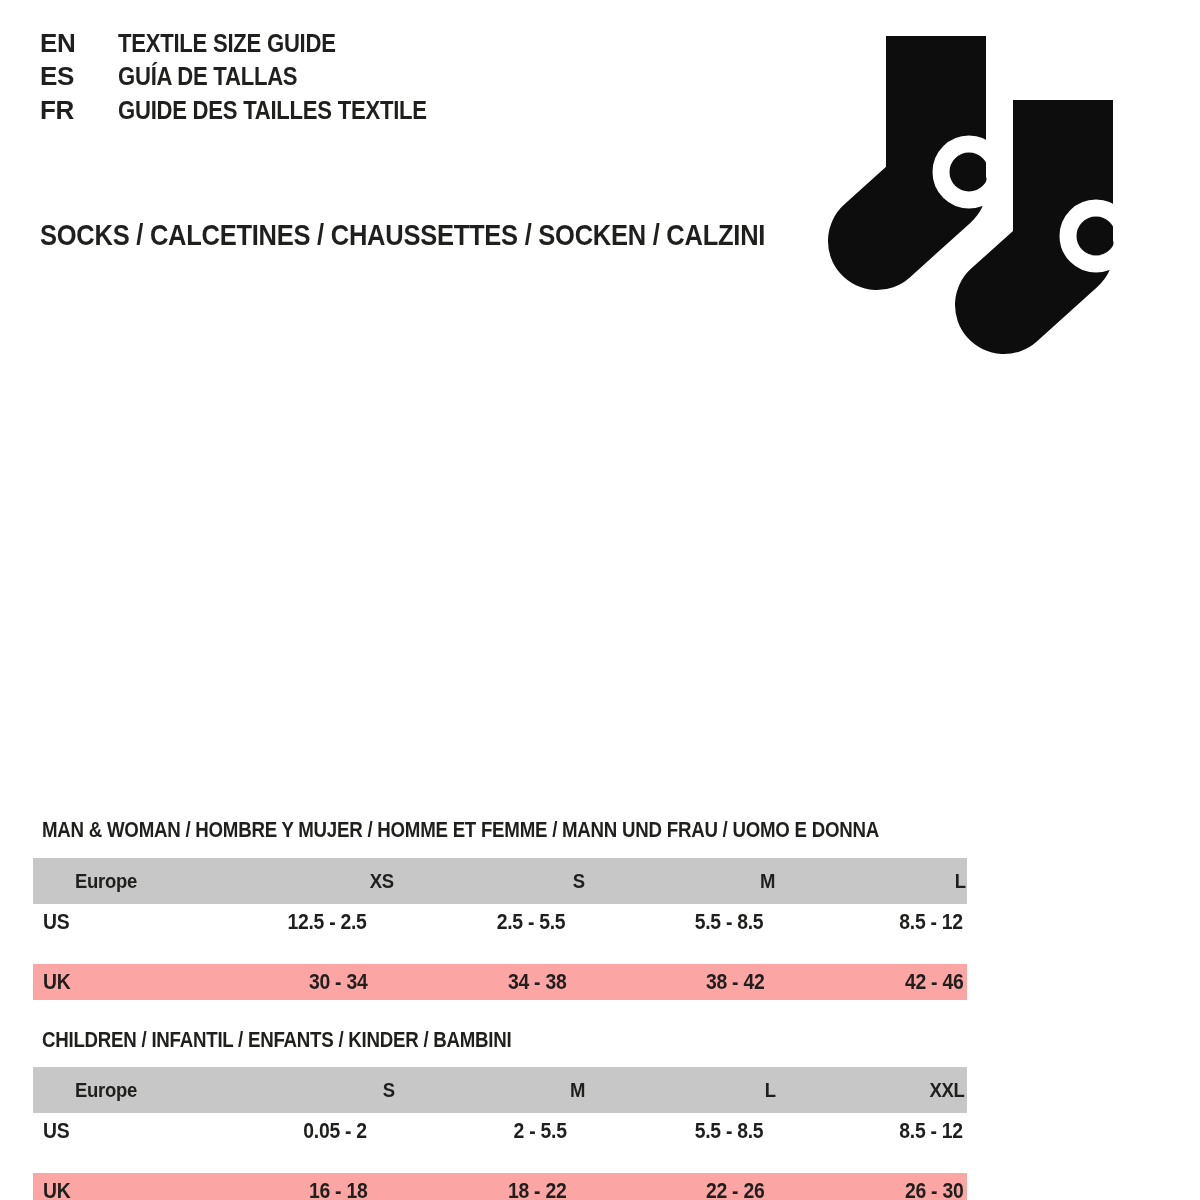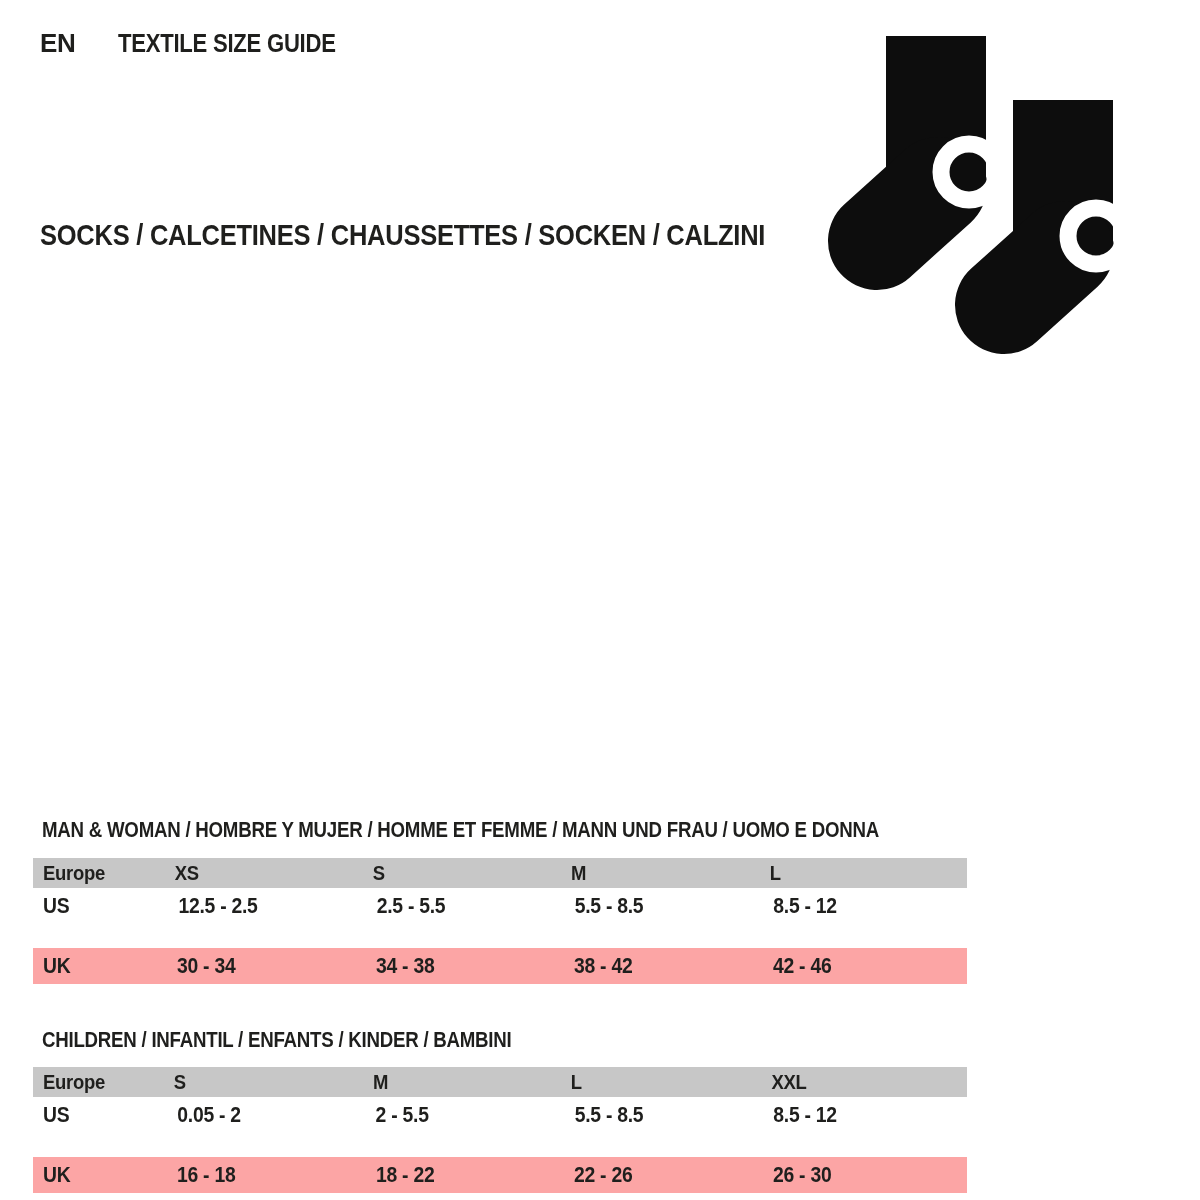--- a/index.html
+++ b/index.html
@@ -46,35 +46,43 @@
   .size-table.t1 { top:858px; }
   .size-table.t2 { top:1067px; }
   .trow {
     display:grid;
     grid-template-columns:140px 1fr 1fr 1fr 1fr;
     align-items:center;
     font-size:22px;
     font-weight:bold;
     letter-spacing:-0.3px;
   }
-  .trow.head { height:30px; background:#c7c7c7; font-size:21px; }
+  .trow.head { height:46px; background:#c7c7c7; font-size:21px;padding-left:32px; }
   .trow.body { height:36px; }
   .trow.alt { background:#fca5a5;margin-top:24px; }
-  .cell { text-align:left; overflow:visible; }
+  .cell { text-align:right; overflow:visible; }
   .cell .cnd2 { display:inline-block; transform:scaleX(0.88); transform-origin:50% 50%; white-space:nowrap; }
   .cell.first { text-align:left; padding-left:10px; }
   .cell.first .cnd2 { transform-origin:0 50%; }
 </style>
 </head>
 <body>
 
 <div class="lang-block">
   <div class="lang-row">
     <span class="lang-code">EN</span>
     <span class="cnd">TEXTILE SIZE GUIDE</span>
+  </div>
+  <div class="lang-row">
+    <span class="lang-code">ES</span>
+    <span class="cnd">GUÍA DE TALLAS</span>
+  </div>
+  <div class="lang-row">
+    <span class="lang-code">FR</span>
+    <span class="cnd">GUIDE DES TAILLES TEXTILE</span>
   </div>
 </div>
 
 <div class="category-line">
   <span class="cnd">SOCKS / CALCETINES / CHAUSSETTES / SOCKEN / CALZINI</span>
 </div>
 
 <svg class="socks" width="320" height="325" viewBox="0 0 320 325" aria-hidden="true">
   <g>
     <rect x="66" y="0" width="100" height="150" fill="#0d0d0d"></rect>

